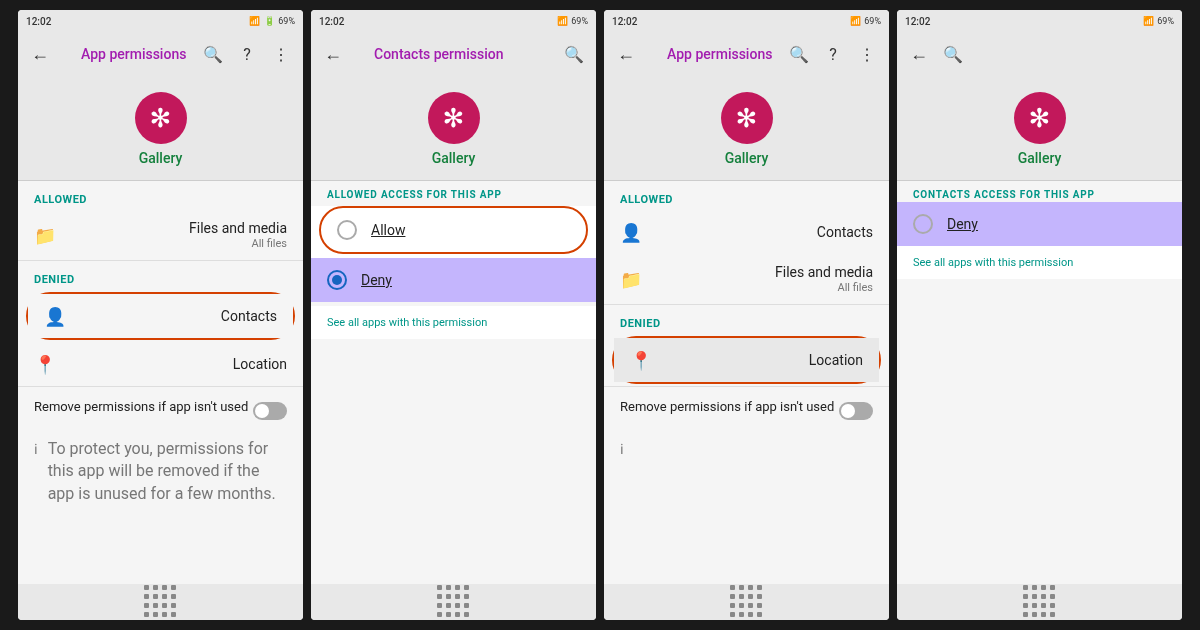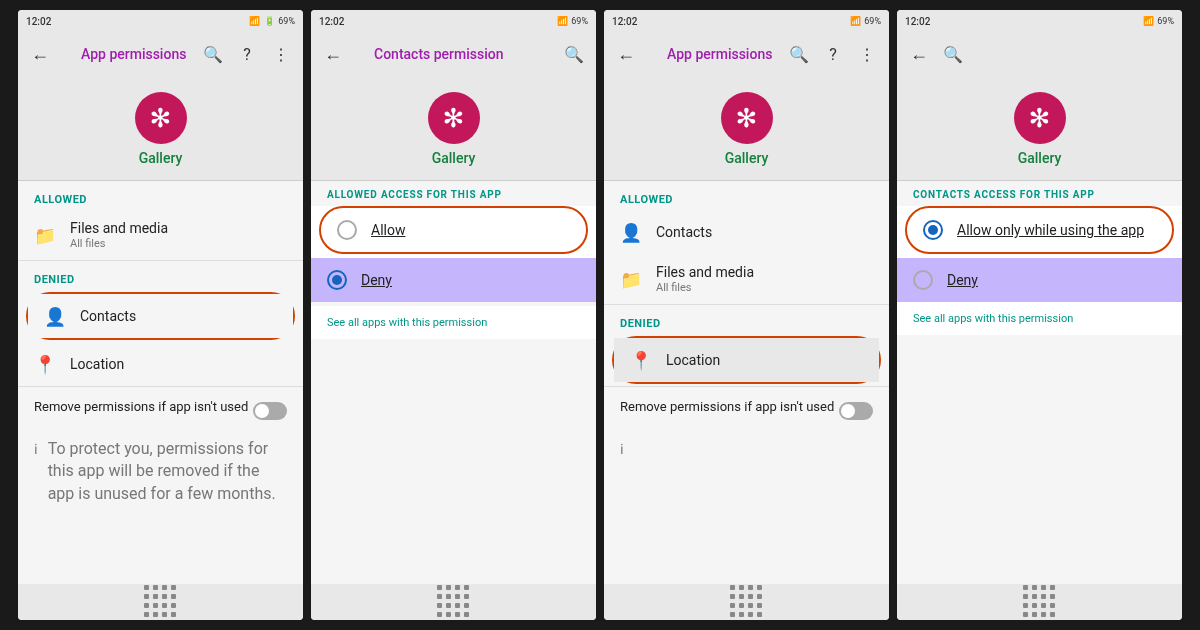--- a/index.html
+++ b/index.html
@@ -119,21 +119,21 @@
     }
     .list-item.highlighted {
       background: #e8e8e8;
     }
     .list-icon {
       font-size: 18px;
       color: #555;
       width: 22px;
       text-align: center;
     }
-    .list-text-block { flex: 1; }
+    .list-text-block { flex: 1; text-align: right; }
     .list-title { font-size: 14px; color: #222; font-weight: 400; }
     .list-subtitle { font-size: 11px; color: #777; margin-top: 1px; }
 
     
     .divider {
       height: 1px;
       background: #ddd;
       margin: 0;
     }
 
@@ -474,28 +474,20 @@
       <div class="icon-btn back-arrow">←</div>
       <div class="icon-btn">🔍</div>
     </div>
     <div class="app-section">
       <div class="app-icon">✻</div>
       <span class="app-name">Gallery</span>
     </div>
     <div class="content">
       <div class="contacts-section-header">CONTACTS ACCESS FOR THIS APP</div>
       <div style="background: white;">
-        <div style="border: 2.5px solid #d44000; border-radius: 28px; margin: 4px 8px;">
-          <div class="radio-row" style="background:transparent; padding: 12px 16px;">
-            <div class="radio-outer selected">
-              <div class="radio-inner"></div>
-            </div>
-            <span class="radio-label">Allow only while using the app</span>
-          </div>
-        </div>
         <div class="radio-row">
           <div class="radio-outer"></div>
           <span class="radio-label">Deny</span>
         </div>
       </div>
       <div class="see-all-link">See all apps with this permission</div>
     </div>
     <div class="bottom-nav">
       <div class="bottom-dots">
         <div class="dot"></div>

